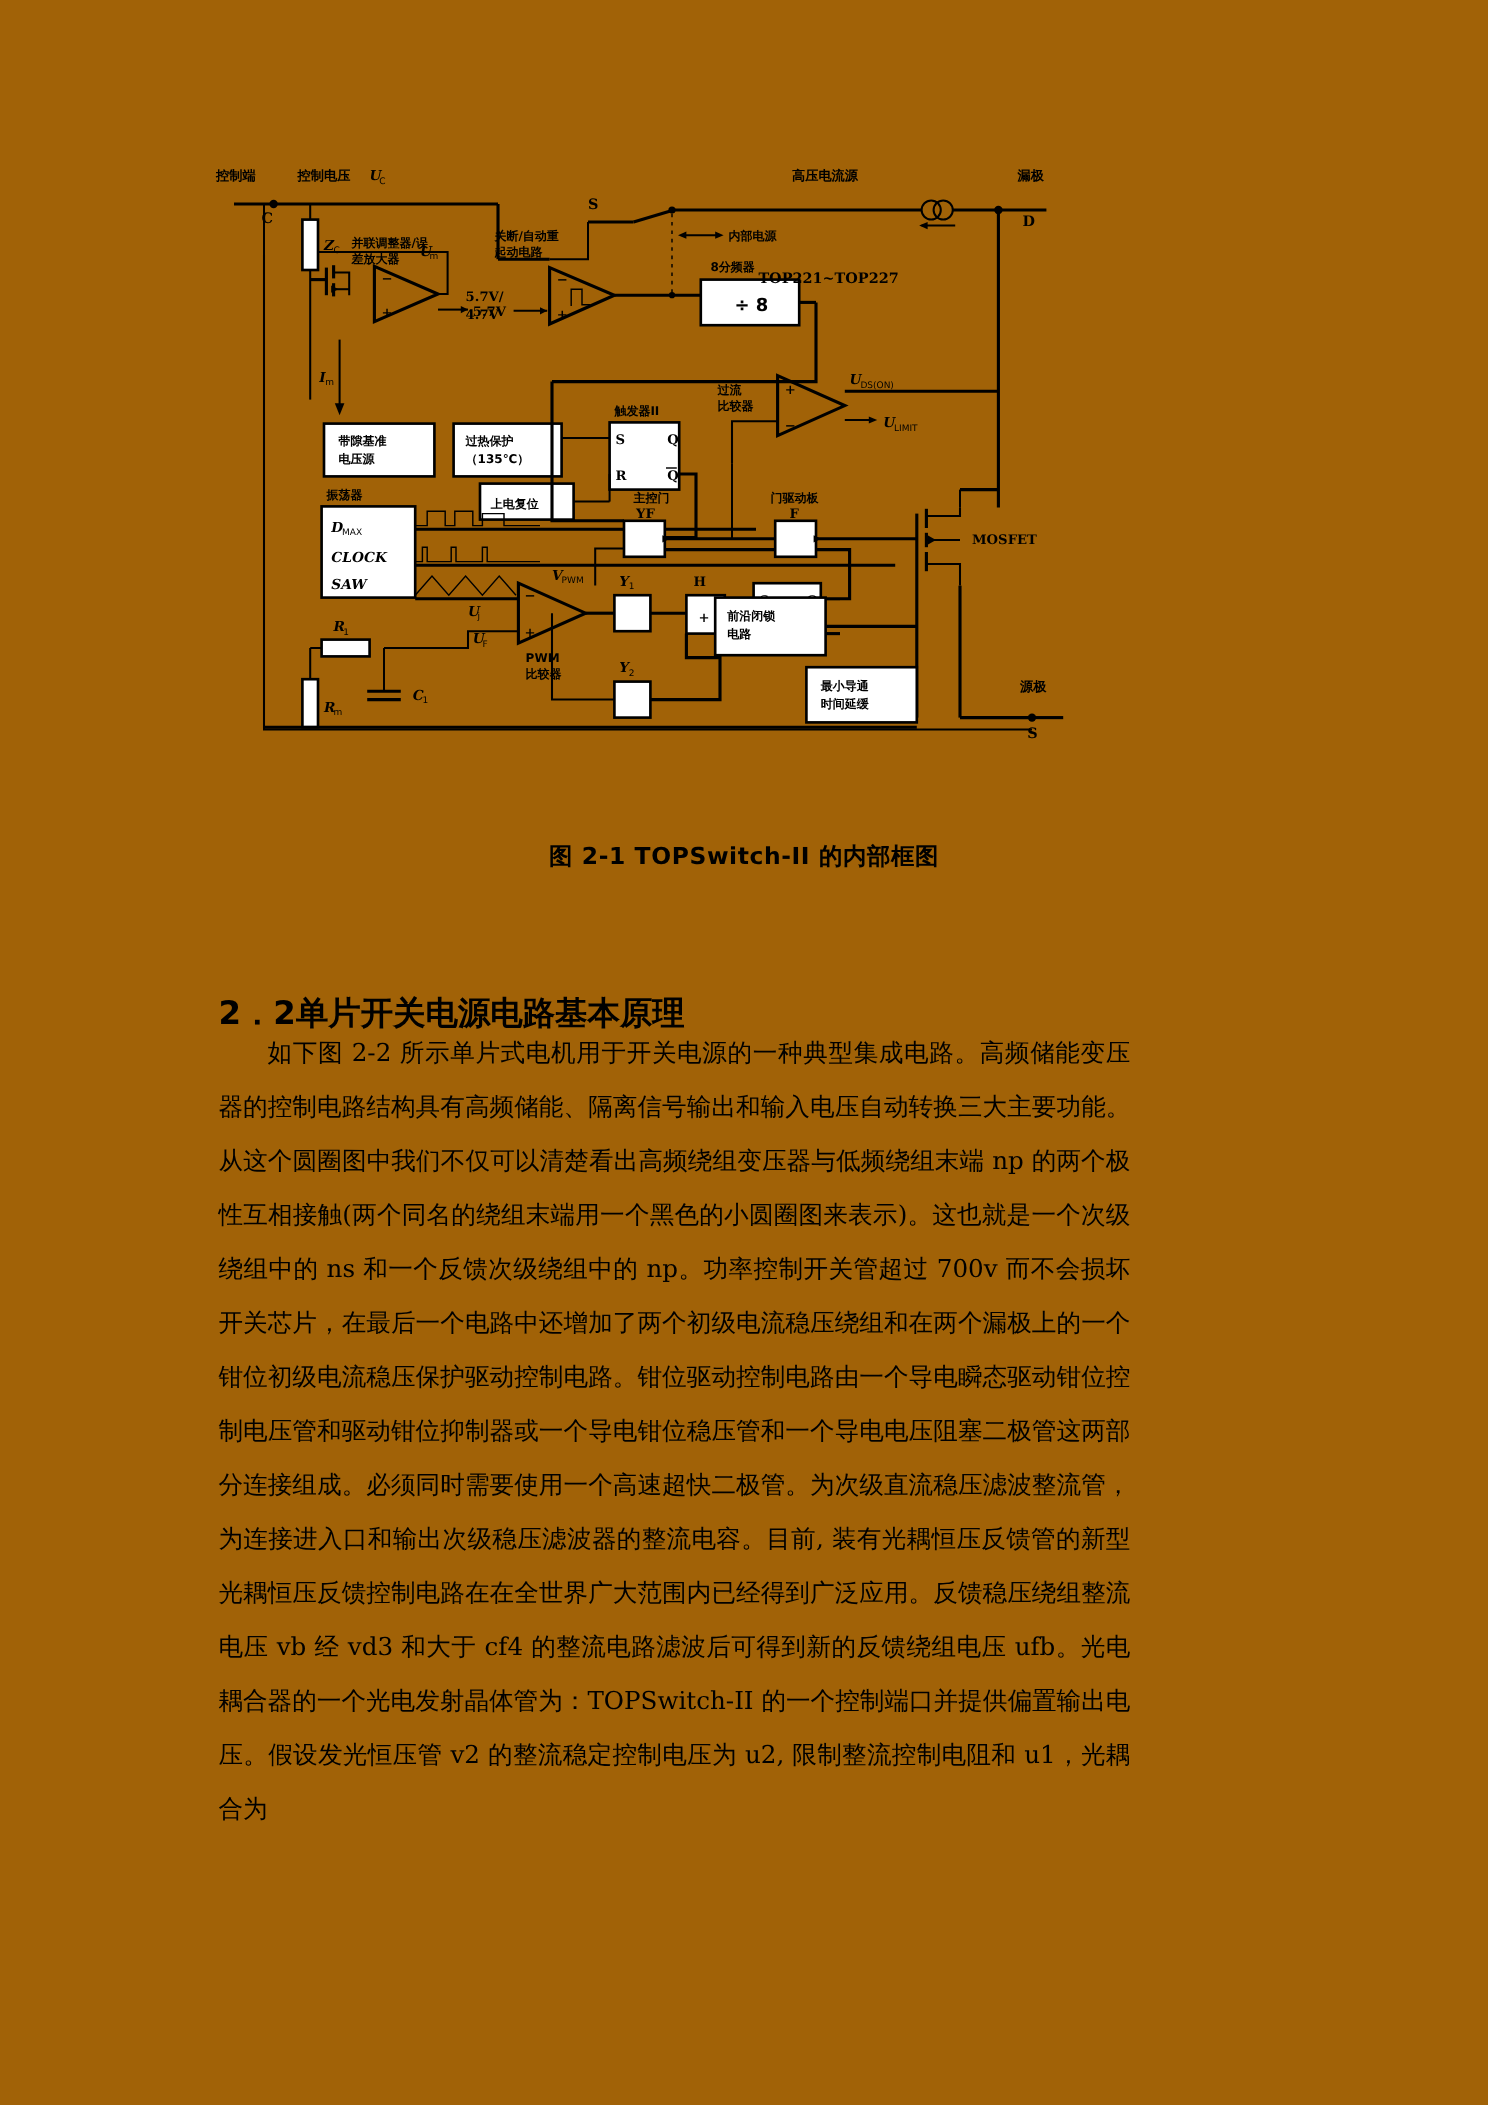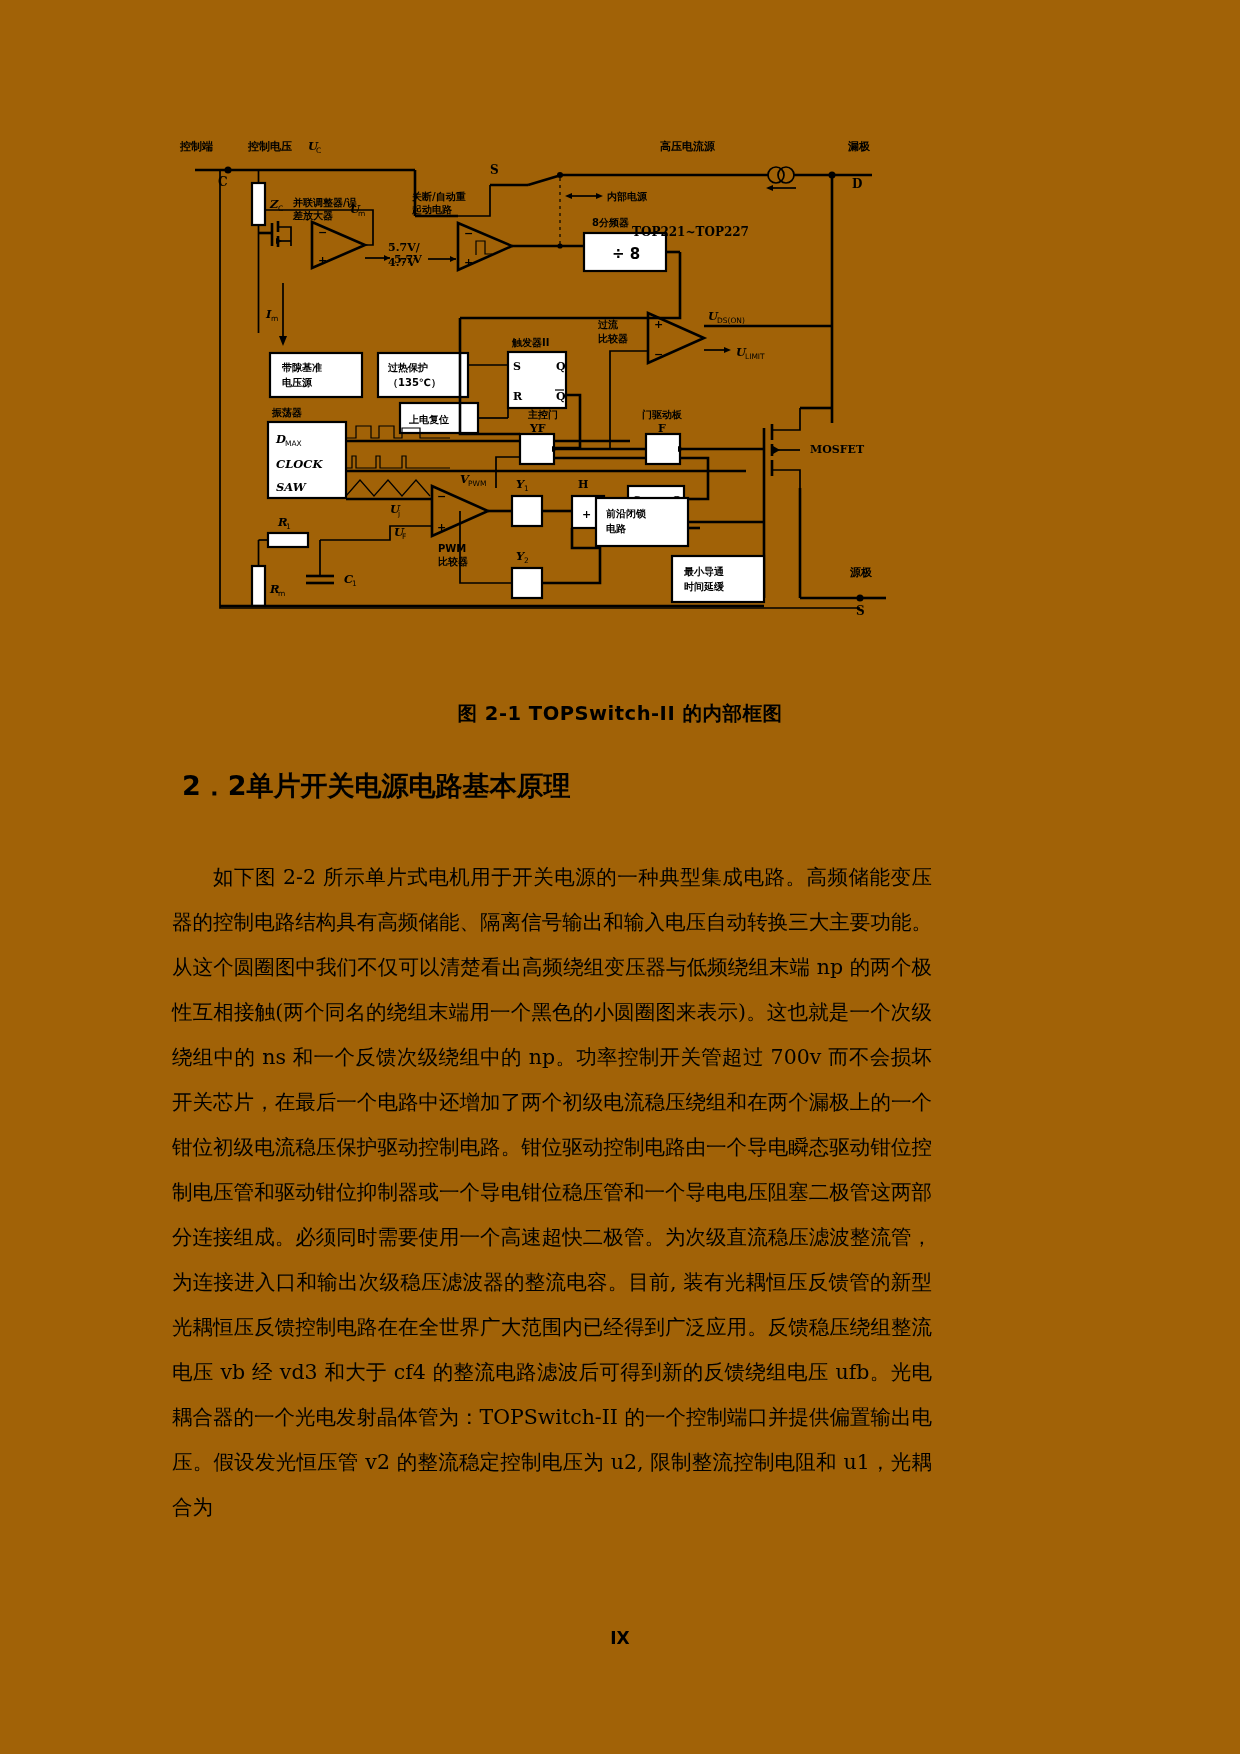--- a/index.html
+++ b/index.html
@@ -15,28 +15,28 @@
   .fig-svg{display:block;width:740px;height:512px;}
   .fig-caption{
     position:absolute;left:160px;top:700px;width:920px;
     text-align:center;font-size:19.5px;font-weight:bold;
     font-family:"DejaVu Sans","Liberation Sans",sans-serif;
     letter-spacing:.5px;
   }
 
   
   .section-heading{
-    position:absolute;left:182px;top:768px;width:900px;
+    position:absolute;left:182px;top:826px;width:900px;
     font-size:27px;font-weight:bold;letter-spacing:0px;
     font-family:"DejaVu Sans","Liberation Sans",sans-serif;
   }
 
   
   .body-text{
-    position:absolute;left:172px;top:855px;width:760px;
+    position:absolute;left:182px;top:855px;width:760px;
     font-size:20.5px;line-height:45px;text-align:justify;
     text-justify:inter-ideograph;
     font-family:"DejaVu Serif","Liberation Serif",serif;
   }
   .body-text p{margin:0;text-indent:2em;}
 
   .footer{
     position:absolute;left:0;top:1628px;width:1240px;
     text-align:center;font-size:17px;font-weight:bold;
     font-family:"DejaVu Sans","Liberation Sans",sans-serif;
@@ -331,15 +331,14 @@
   </div>
 
   <div class="fig-caption">图 2-1  TOPSwitch-II 的内部框图</div>
 
   <div class="section-heading">2．2单片开关电源电路基本原理</div>
 
   <div class="body-text">
     <p>如下图 2-2 所示单片式电机用于开关电源的一种典型集成电路。高频储能变压器的控制电路结构具有高频储能、隔离信号输出和输入电压自动转换三大主要功能。从这个圆圈图中我们不仅可以清楚看出高频绕组变压器与低频绕组末端 np 的两个极性互相接触(两个同名的绕组末端用一个黑色的小圆圈图来表示)。这也就是一个次级绕组中的 ns 和一个反馈次级绕组中的 np。功率控制开关管超过 700v 而不会损坏开关芯片，在最后一个电路中还增加了两个初级电流稳压绕组和在两个漏极上的一个钳位初级电流稳压保护驱动控制电路。钳位驱动控制电路由一个导电瞬态驱动钳位控制电压管和驱动钳位抑制器或一个导电钳位稳压管和一个导电电压阻塞二极管这两部分连接组成。必须同时需要使用一个高速超快二极管。为次级直流稳压滤波整流管，为连接进入口和输出次级稳压滤波器的整流电容。目前, 装有光耦恒压反馈管的新型光耦恒压反馈控制电路在在全世界广大范围内已经得到广泛应用。反馈稳压绕组整流电压 vb 经 vd3 和大于 cf4 的整流电路滤波后可得到新的反馈绕组电压 ufb。光电耦合器的一个光电发射晶体管为：TOPSwitch-II 的一个控制端口并提供偏置输出电压。假设发光恒压管 v2 的整流稳定控制电压为 u2, 限制整流控制电阻和 u1，光耦合为</p>
   </div>
 
-  <div class="footer">IX</div>
 
 </div>
 
 </body></html>

